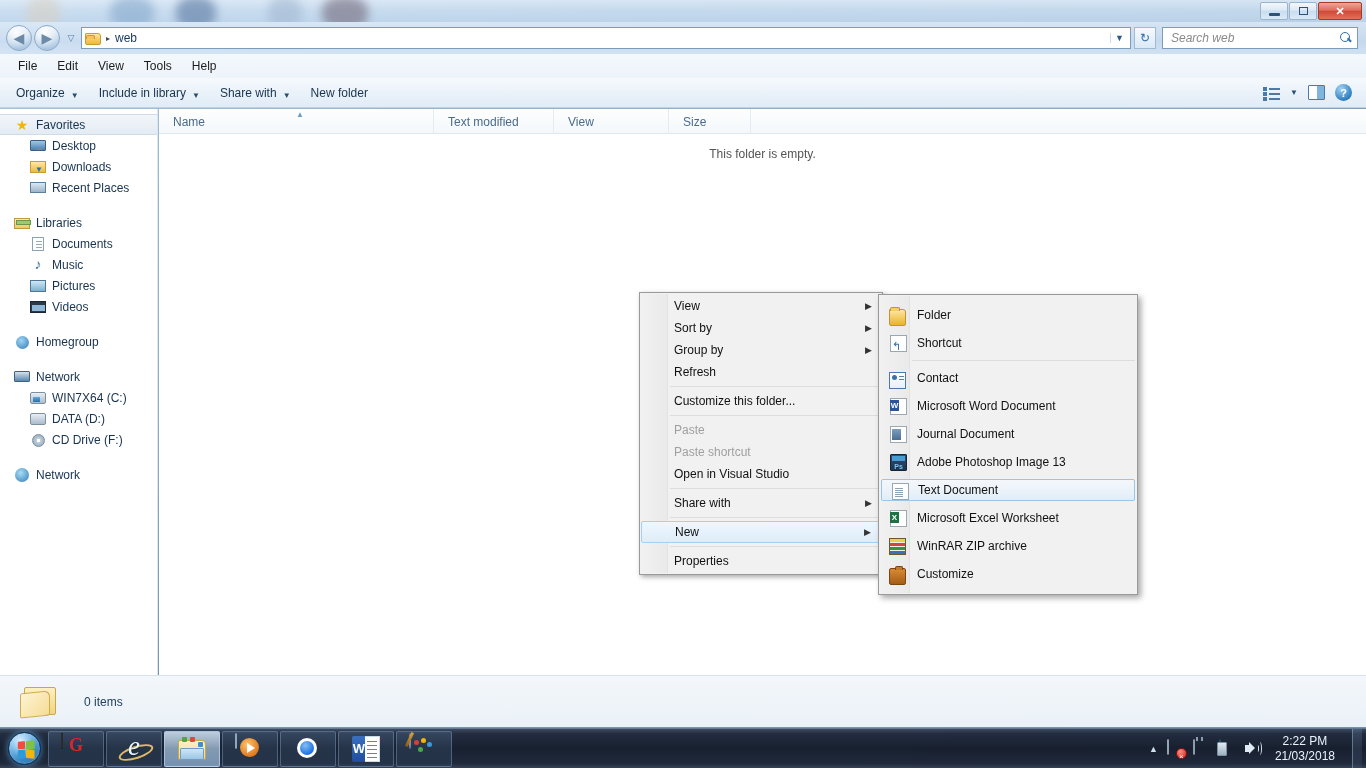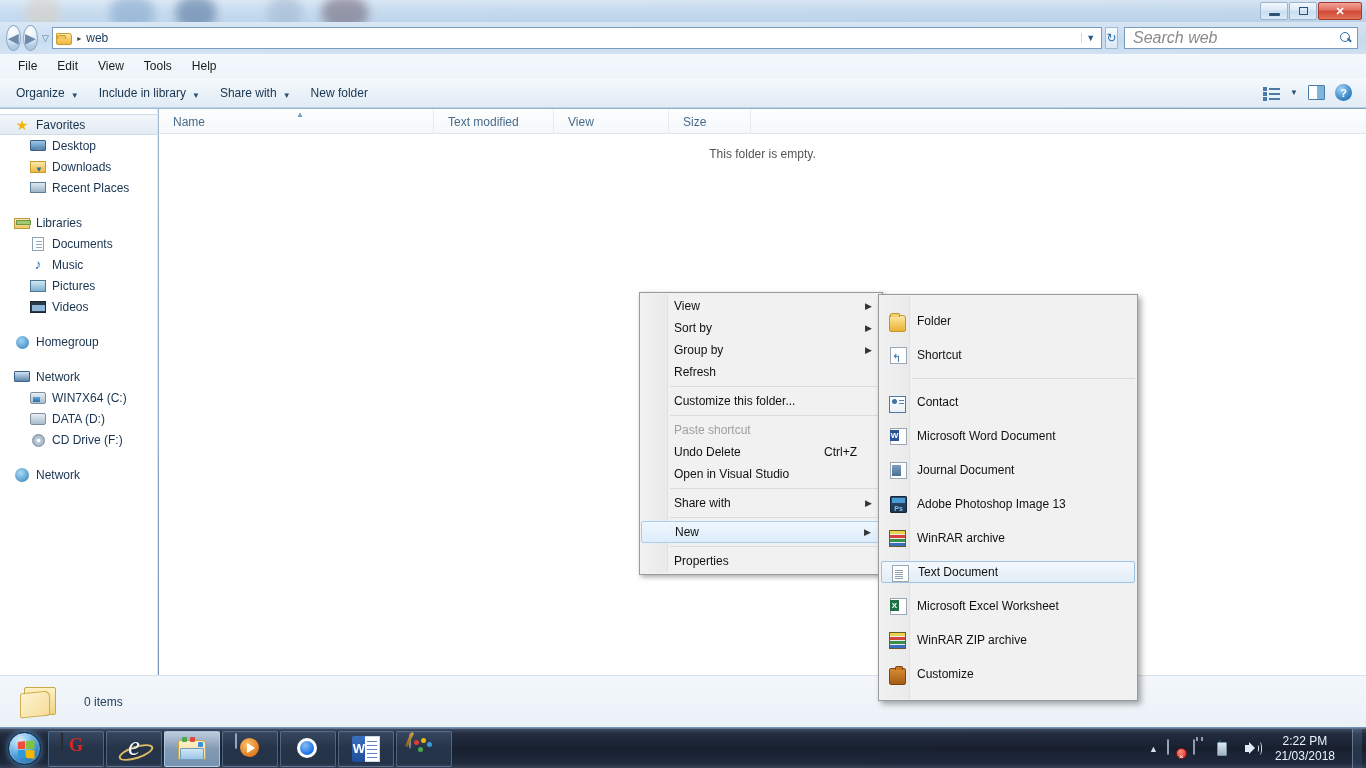--- a/index.html
+++ b/index.html
@@ -89,21 +89,21 @@
   .refreshbtn{
     width:22px;height:22px;border:1px solid #9ebbd4;margin-left:3px;
     background:linear-gradient(180deg,#f6fafd,#dbe9f6);
     display:flex;align-items:center;justify-content:center;color:#2e6ca8;font-size:12px;
   }
   .searchbox{
     flex:1; height:22px; margin-left:6px; margin-right:2px; background:#fff;
     border:1px solid #7a9cbd; display:flex;align-items:center;padding:0 4px 0 8px;
   }
   .searchbox input{
-    border:none;outline:none;flex:1;font-family:inherit;font-size:16px;
+    border:none;outline:none;flex:1;font-family:inherit;font-size:12px;
     color:#a21caf; background:transparent;
   }
   .searchbox input::placeholder{color:#8a8a8a;font-style:italic;}
   .mag{width:13px;height:13px;position:relative;}
   .mag:before{content:"";position:absolute;left:0;top:0;width:8px;height:8px;border:1.6px solid #2f6fa8;border-radius:50%;}
   .mag:after{content:"";position:absolute;left:7px;top:7px;width:5px;height:1.6px;background:#2f6fa8;transform:rotate(45deg);}
 
   
   .menubar{
     position:absolute;left:0;top:54px;width:1366px;height:24px;
@@ -252,21 +252,21 @@
     box-shadow:3px 3px 6px rgba(0,0,0,.35);
     padding:3px 0; z-index:60;
   }
   .submenu .strip{
     position:absolute;left:1px;top:1px;width:30px;bottom:1px;
     background:linear-gradient(90deg,#f1f1f1,#eaeaea);
     border-right:1px solid #e2e2e2;
   }
   .si{
     position:relative;height:22px;display:flex;align-items:center;
-    padding-left:36px;color:#111;font-size:12px;z-index:2;margin:12px 2px;
+    padding-left:36px;color:#111;font-size:12px;z-index:2;margin:6px 2px;
   }
   .si.hl{
     background:linear-gradient(180deg,#f4f8fc 0%, #e2edf7 100%);
     border:1px solid #9dc4e4; border-radius:2px;
   }
   .si .sicon{position:absolute;left:8px;top:3px;width:17px;height:17px;}
 
   
   .f-folder{background:linear-gradient(180deg,#fde7a8 0%,#f4c95f 55%,#e8b234 100%);border:1px solid #bf9630;border-radius:1px 3px 2px 2px;height:13px;top:5px !important;}
   .f-folder:before{content:"";position:absolute;left:0;top:-3px;width:8px;height:3px;background:#f5cf6b;border:1px solid #bf9630;border-bottom:none;border-radius:2px 2px 0 0;}
@@ -651,25 +651,24 @@
 
   <div class="csep"></div>
 
   <div class="ci">
     <span>Customize this folder...</span>
   </div>
 
   <div class="csep"></div>
 
   <div class="ci disabled">
+    <span>Paste</span>
+  </div>
+  <div class="ci disabled">
     <span>Paste shortcut</span>
-  </div>
-  <div class="ci">
-    <span>Undo Delete</span>
-    <span class="accel">Ctrl+Z</span>
   </div>
   <div class="ci">
     <span>Open in Visual Studio</span>
   </div>
 
   <div class="csep"></div>
 
   <div class="ci">
     <span>Share with</span>
     <span class="arrow">▶</span>
@@ -711,24 +710,20 @@
     <span class="sicon f-word"></span>
     <span>Microsoft Word Document</span>
   </div>
   <div class="si">
     <span class="sicon f-journal"></span>
     <span>Journal Document</span>
   </div>
   <div class="si">
     <span class="sicon f-ps"></span>
     <span>Adobe Photoshop Image 13</span>
-  </div>
-  <div class="si">
-    <span class="sicon f-rar"></span>
-    <span>WinRAR archive</span>
   </div>
   <div class="si hl">
     <span class="sicon f-txt"></span>
     <span>Text Document</span>
   </div>
   <div class="si">
     <span class="sicon f-xls"></span>
     <span>Microsoft Excel Worksheet</span>
   </div>
   <div class="si">

